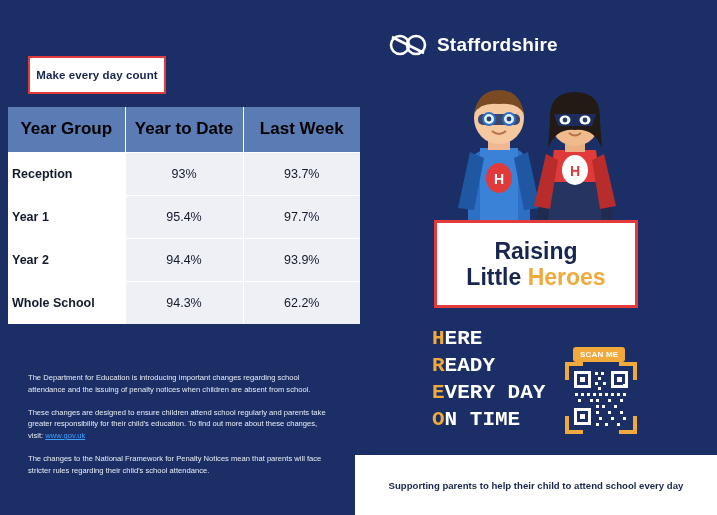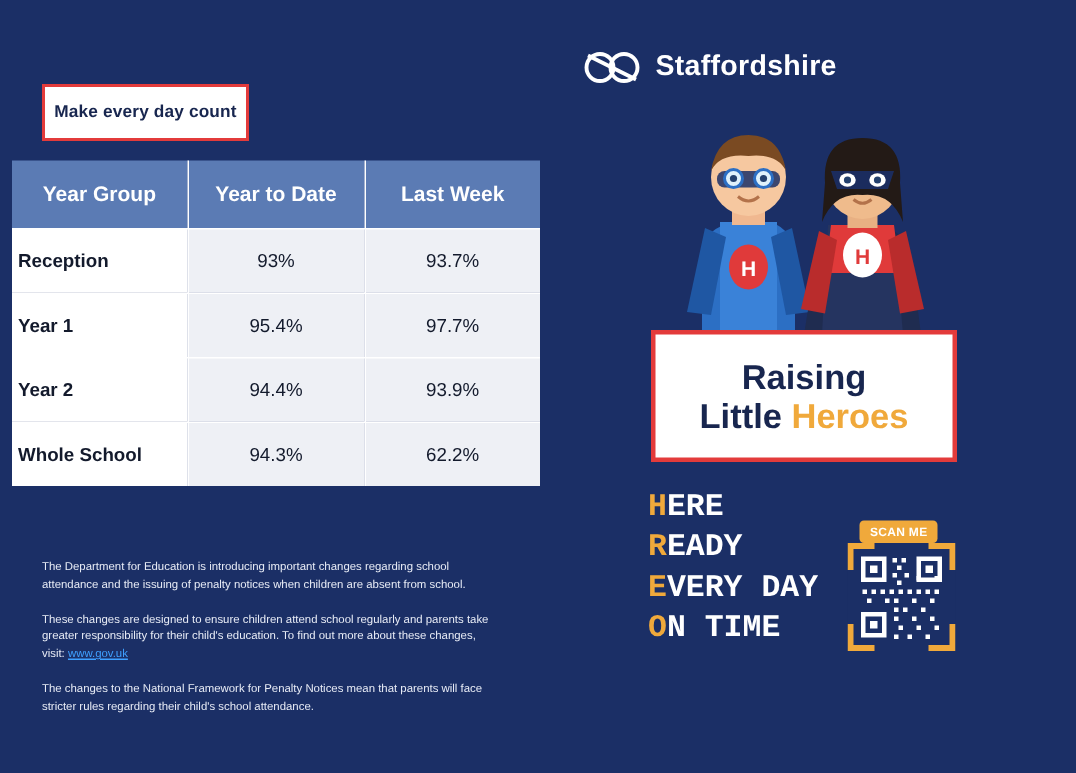--- a/index.html
+++ b/index.html
@@ -37,22 +37,22 @@
 
   .att-table {
     position: absolute;
     left: 8px; top: 107px;
     width: 352px;
     border-collapse: collapse;
     table-layout: fixed;
   }
   .att-table th {
     background: #5b7bb4;
-    color: #ffffff;
-    font-size: 14px;
+    color: #000000;
+    font-size: 17px;
     font-weight: bold;
     height: 45px;
     text-align: center;
     border-right: 1px solid #ffffff;
     border-bottom: 1px solid #ffffff;
   }
   .att-table th:last-child { border-right: none; }
   .att-table td {
     background: #eef0f5;
     color: #131a2c;
@@ -353,14 +353,17 @@
           <rect x="58" y="55" width="3" height="3"></rect>
         <rect x="31" y="61" width="3" height="3"></rect>
           <rect x="40" y="61" width="3" height="3"></rect>
           <rect x="52" y="61" width="3" height="3"></rect>
         <rect x="46" y="22" width="3" height="3"></rect>
           <rect x="58" y="22" width="3" height="3"></rect>
       </g>
     </svg>
   </div>
 
+  <div class="footer-bar">
+    <span>Supporting parents to help their child to attend school every day</span>
+  </div>
 
 </div>
 
 </body></html>

